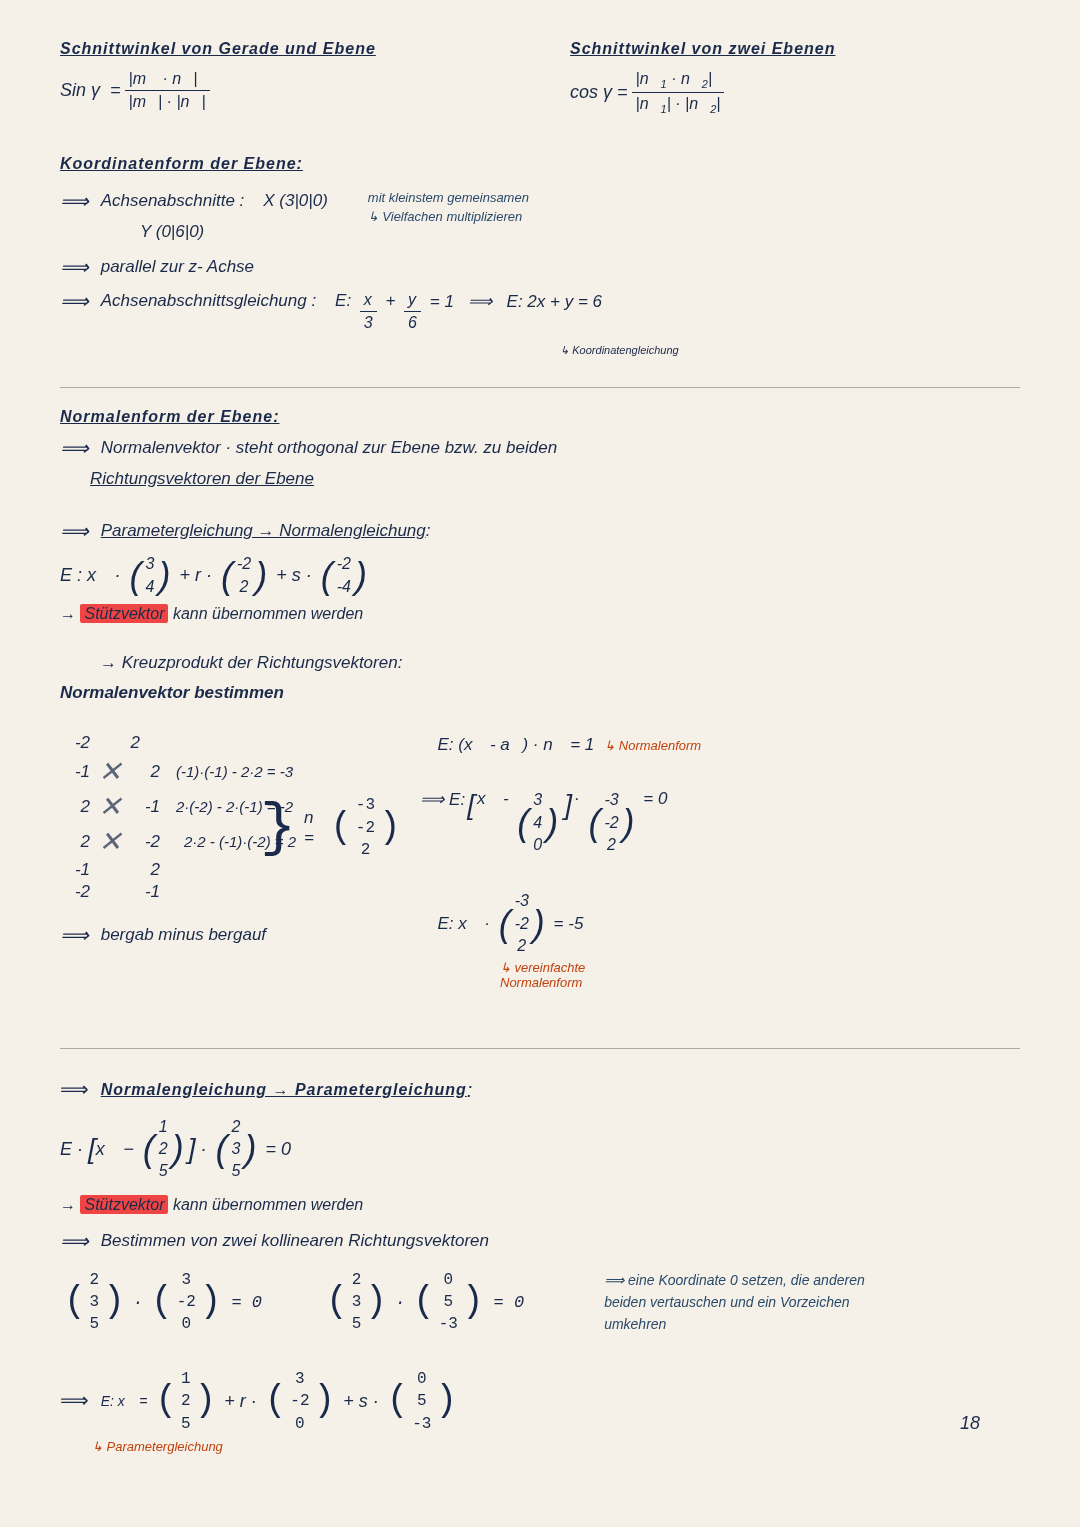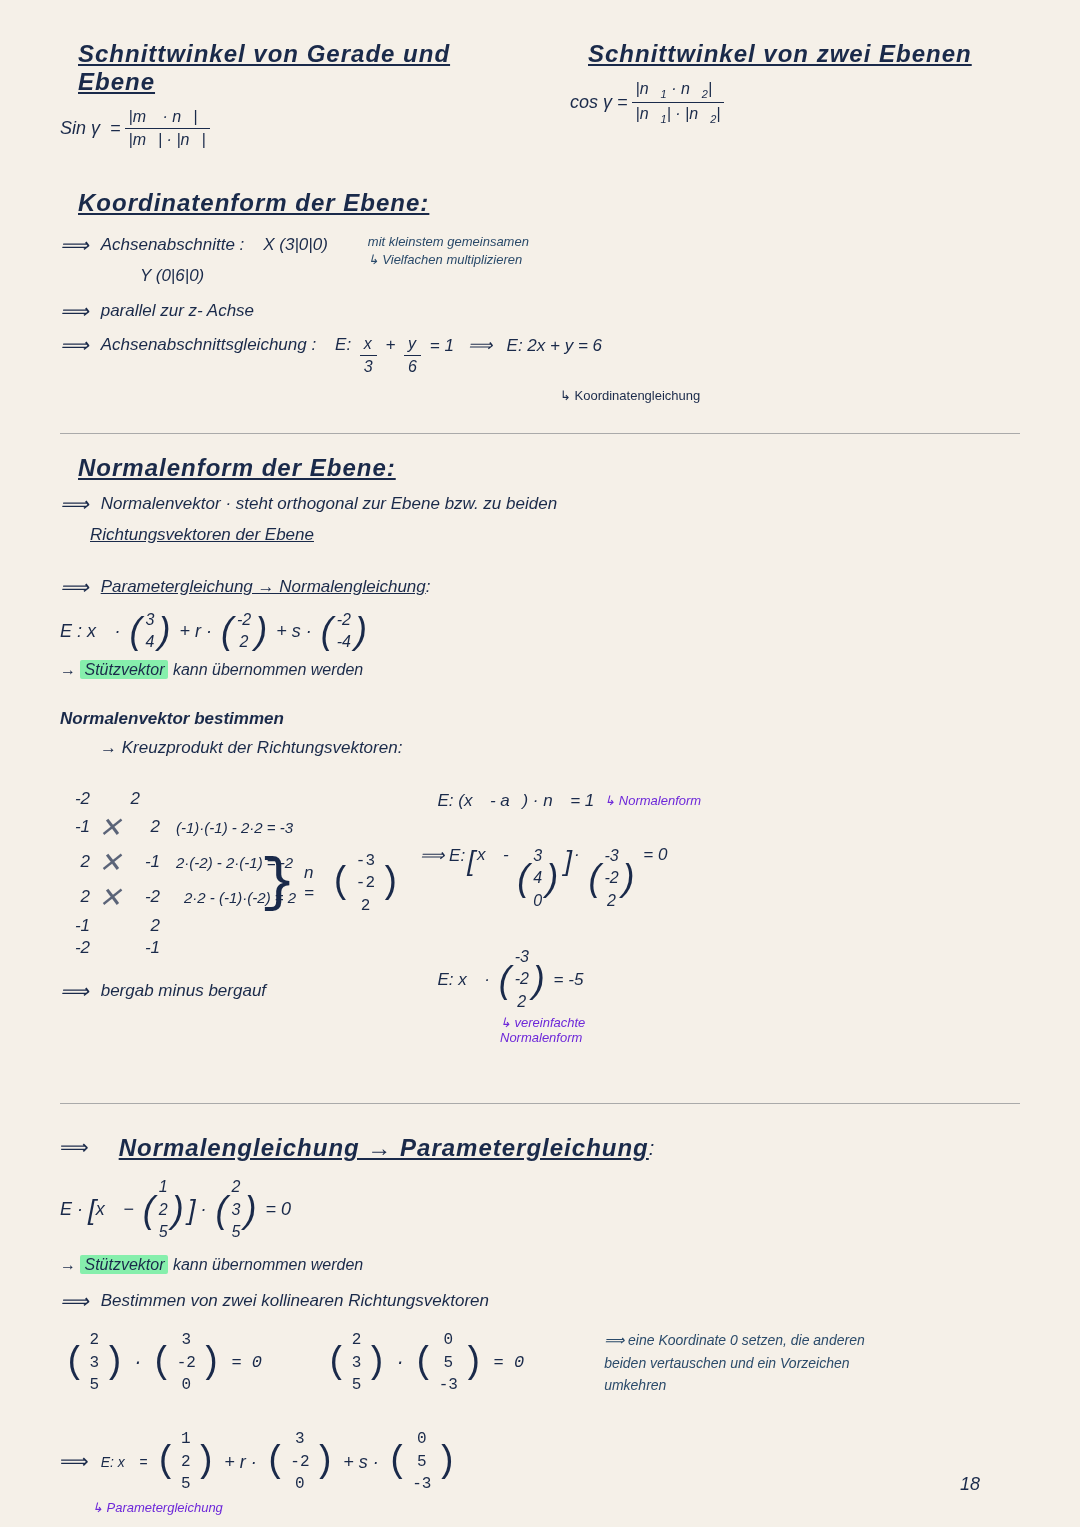--- a/index.html
+++ b/index.html
@@ -13,28 +13,27 @@
       position: relative;
     }
 
     .page {
       position: relative;
       width: 100%;
     }
 
     
     .section-title {
-      font-size: 24px;
+      font-size: 16px;
       font-weight: bold;
       text-decoration: underline;
       margin-bottom: 12px;
       font-style: italic;
       font-family: 'Segoe UI', sans-serif;
       letter-spacing: 1px;
-      margin-left: 18px;
     }
 
     
     .top-formulas {
       display: flex;
       justify-content: space-between;
       margin-bottom: 36px;
       align-items: flex-start;
     }
 
@@ -145,35 +144,35 @@
     .cross-left {
       flex: 0 0 auto;
       width: 320px;
     }
 
     .cross-right {
       flex: 1;
     }
 
     .highlight-text {
-      background: #86efac;
+      background: #ef4444;
       padding: 1px 4px;
       border-radius: 2px;
     }
 
     
     .bottom-section {
       margin-top: 30px;
     }
 
     .small-note {
       font-size: 13px;
       font-family: 'Segoe UI', sans-serif;
       font-style: italic;
-      color: #6d28d9;
+      color: #c2410c;
     }
 
     .page-number {
       position: absolute;
       bottom: 20px;
       right: 40px;
       font-size: 18px;
       font-style: italic;
       font-family: 'Segoe UI', sans-serif;
     }
@@ -289,21 +288,21 @@
           <span class="denominator">3</span>
         </div>
         <span>&nbsp;+&nbsp;</span>
         <div class="fraction" style="font-size:15px;">
           <span class="numerator">y</span>
           <span class="denominator">6</span>
         </div>
         <span>&nbsp;= 1 &nbsp; ⟹ &nbsp; E: 2x + y = 6</span>
       </div>
     </div>
-    <div style="padding-left:500px; font-size:13px; font-family:'Segoe UI',sans-serif;">
+    <div style="padding-left:500px; font-size:11px; font-style:italic; font-family:'Segoe UI',sans-serif;">
       ↳ Koordinatengleichung
     </div>
   </div>
 
   <hr class="separator-line">
 
   <div class="normalenform">
     <div class="section-title">Normalenform der Ebene:</div>
 
     <div class="arrow-item" style="margin-top:10px;">
@@ -349,22 +348,22 @@
         <span class="big-bracket-right">)</span>
       </div>
     </div>
 
     <div class="content-line" style="font-size:16px;">
       → <span class="highlight-text">Stützvektor</span> kann übernommen werden
     </div>
 
     <div style="height:16px;"></div>
 
+    <div class="content-line" style="padding-left:40px;">→ Kreuzprodukt der Richtungsvektoren:</div>
     <div class="content-line" style="font-weight:bold; font-size:17px;">Normalenvektor bestimmen</div>
-    <div class="content-line" style="padding-left:40px;">→ Kreuzprodukt der Richtungsvektoren:</div>
 
     <div class="cross-section">
       <div class="cross-left">
 
         <div style="position:relative; margin: 8px 0;">
 
           <div style="display:flex; align-items:center; margin:2px 0; font-size:17px; font-style:italic; font-family:'Segoe UI',sans-serif;">
             <span style="width:30px; text-align:right;">-2</span>
             <span style="width:20px; text-align:center;"></span>
             <span style="width:30px; text-align:right;">2</span>

